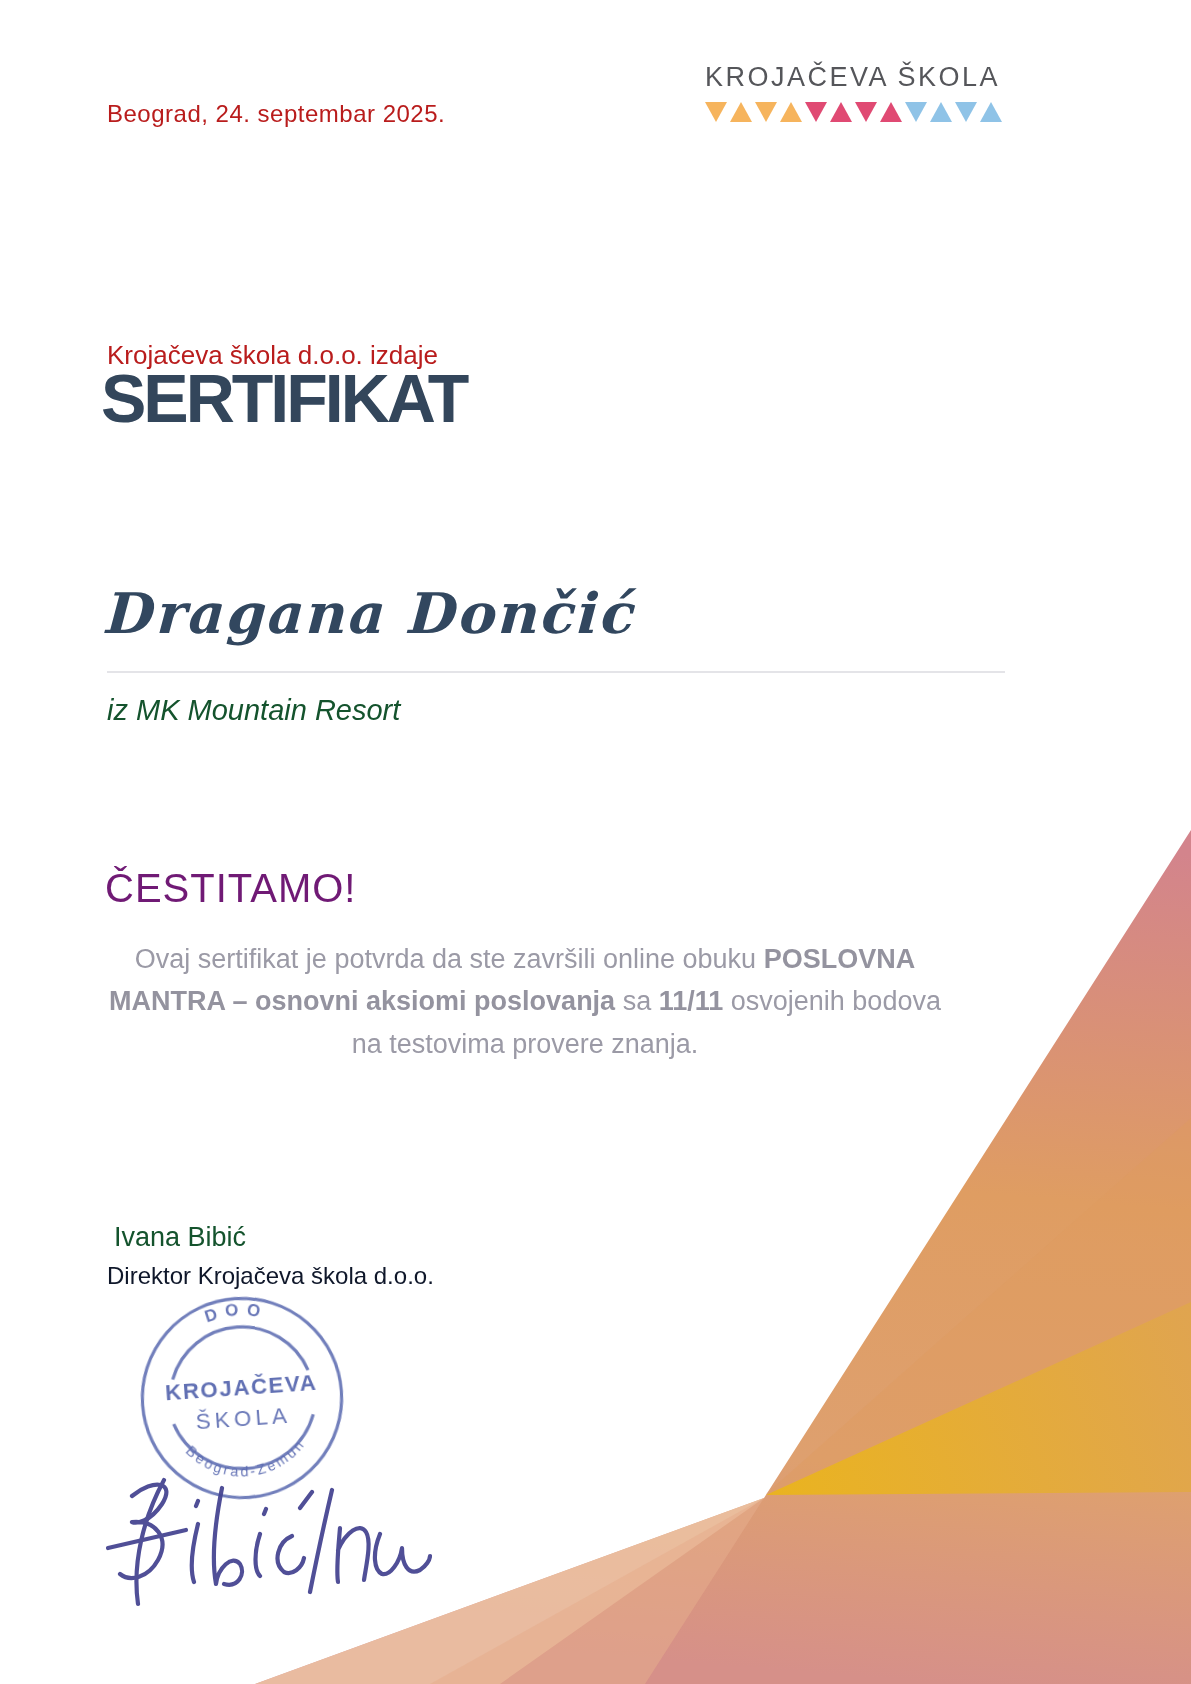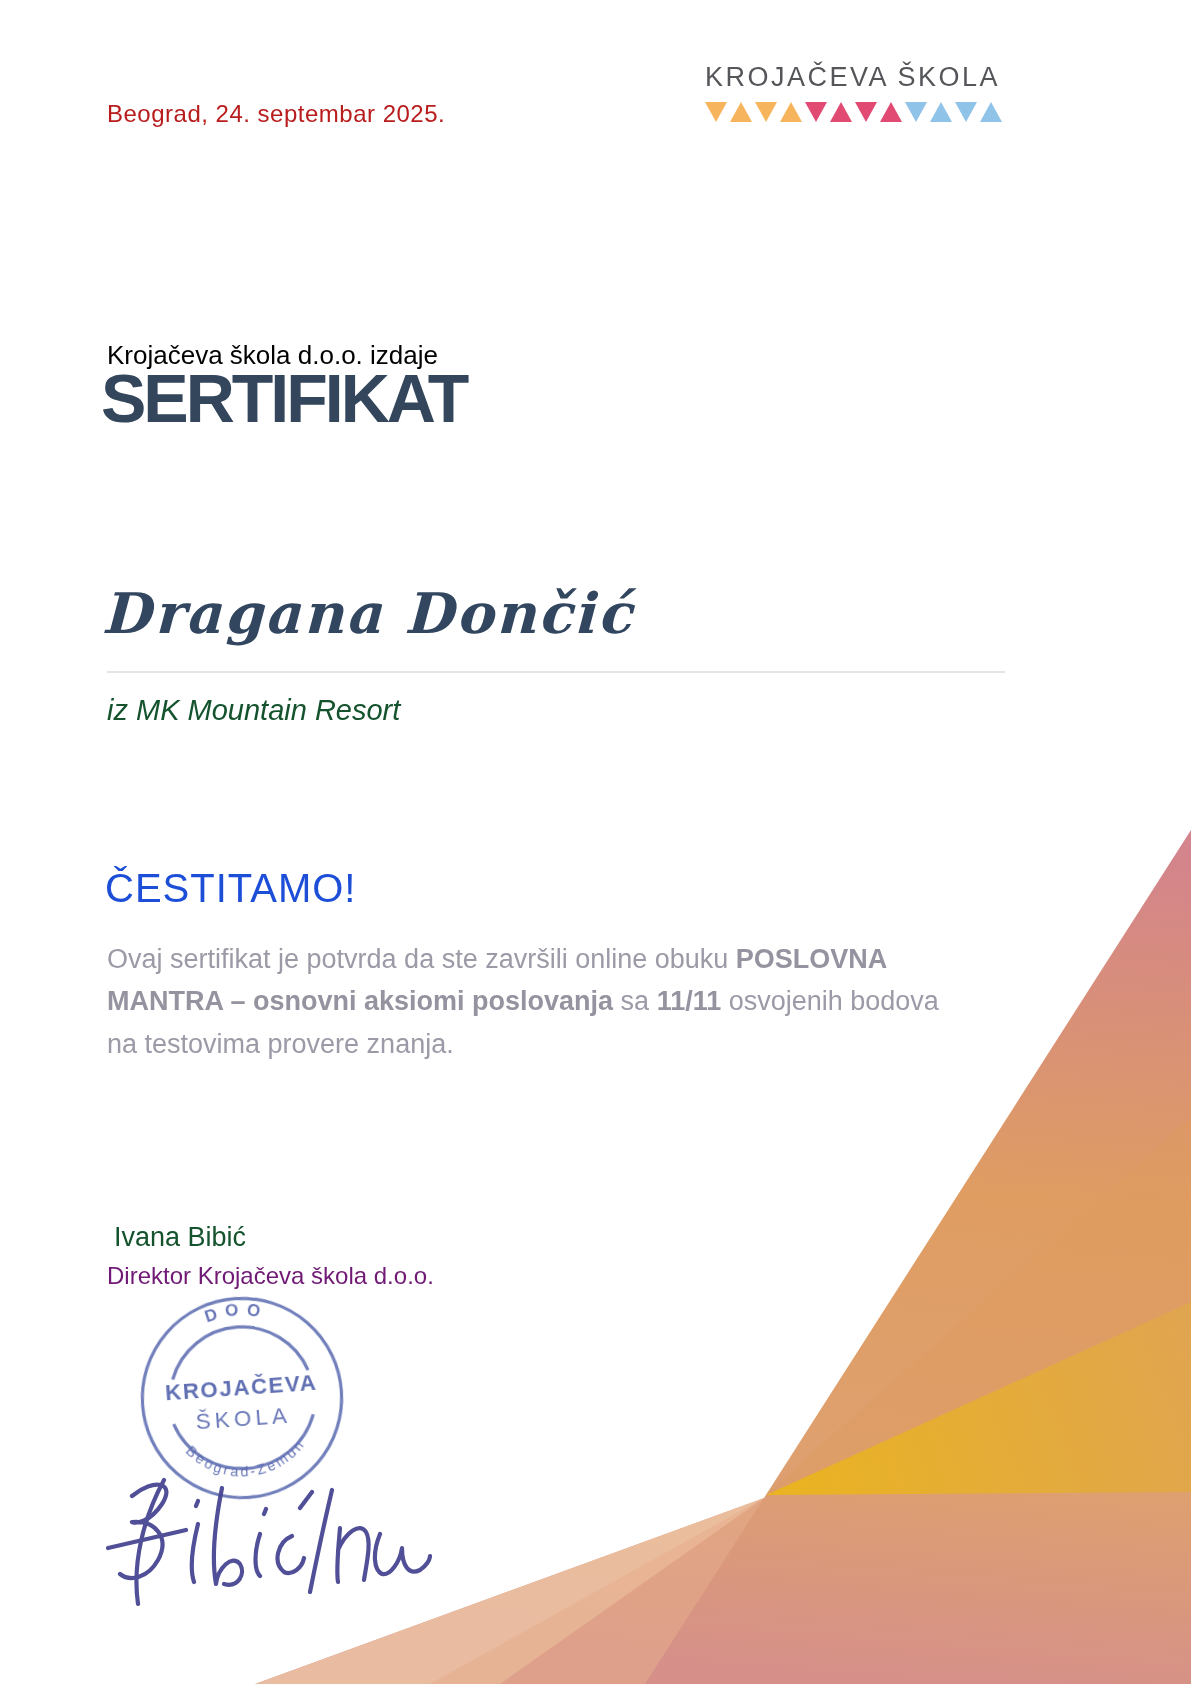--- a/index.html
+++ b/index.html
@@ -12,34 +12,34 @@
   #decor{position:absolute;left:0;top:0;width:1191px;height:1684px;z-index:0;pointer-events:none;}
   
   .date-line{left:107px;top:100px;font-size:24px;color:#b91c1c;letter-spacing:0.5px;z-index:2;}
   .logo{top:62px;right:189px;text-align:left;z-index:2;}
   .logo-text{font-size:27px;color:#55565a;letter-spacing:2.5px;}
   .logo-triangles{margin-top:9px;display:flex;justify-content:flex-end;gap:3px;height:21px;}
   .tri{width:0;height:0;border-left:11px solid transparent;border-right:11px solid transparent;}
   .tri.down{border-top-width:20px;border-top-style:solid;}
   .tri.up{border-bottom-width:20px;border-bottom-style:solid;}
   
-  .issuer-line{left:107px;top:340px;font-size:26px;color:#000000;z-index:2;}
+  .issuer-line{left:107px;top:340px;font-size:26px;color:#b91c1c;z-index:2;}
   .cert-title{left:101px;top:364px;font-size:68px;font-weight:bold;color:#33465b;letter-spacing:-3px;line-height:1;z-index:2;}
   
   .recipient-name{left:107px;top:580px;font-family:"DejaVu Serif",serif;font-style:italic;font-weight:bold;
     font-size:56px;color:#32475f;letter-spacing:2px;transform:skewX(-4deg);z-index:2;}
   .name-underline{left:107px;top:671px;width:898px;height:2px;background:#e4e4e8;z-index:1;}
   .recipient-company{left:107px;top:694px;font-style:italic;font-size:29px;color:#14532d;z-index:2;}
   
-  .congrats{left:105px;top:866px;font-size:40px;color:#1d4ed8;letter-spacing:1px;z-index:2;}
-  .body-par{left:107px;top:938px;width:836px;font-size:27px;color:#9b9aa6;line-height:1.57;z-index:2;}
+  .congrats{left:105px;top:866px;font-size:40px;color:#701a75;letter-spacing:1px;z-index:2;}
+  .body-par{left:107px;top:938px;width:836px;font-size:27px;color:#9b9aa6;line-height:1.57;z-index:2;text-align:center;}
   .bold-run{font-weight:bold;color:#94939f;}
   
   .sig-name{left:114px;top:1222px;font-size:27px;color:#14532d;z-index:2;text-align:right;}
-  .sig-title{left:107px;top:1262px;font-size:24px;color:#701a75;z-index:2;}
+  .sig-title{left:107px;top:1262px;font-size:24px;color:#0f172a;z-index:2;}
   
   #stamp{left:136px;top:1292px;width:212px;height:212px;transform:rotate(-4deg);opacity:.88;filter:blur(.3px);z-index:2;}
   #signature{left:92px;top:1462px;width:340px;height:175px;z-index:3;opacity:.92;}
 </style>
 </head>
 <body>
 
 <svg id="decor" viewBox="0 0 1191 1684" aria-hidden="true">
   <defs>
     <linearGradient id="gradMain" gradientUnits="userSpaceOnUse" x1="1020" y1="840" x2="950" y2="1684">

